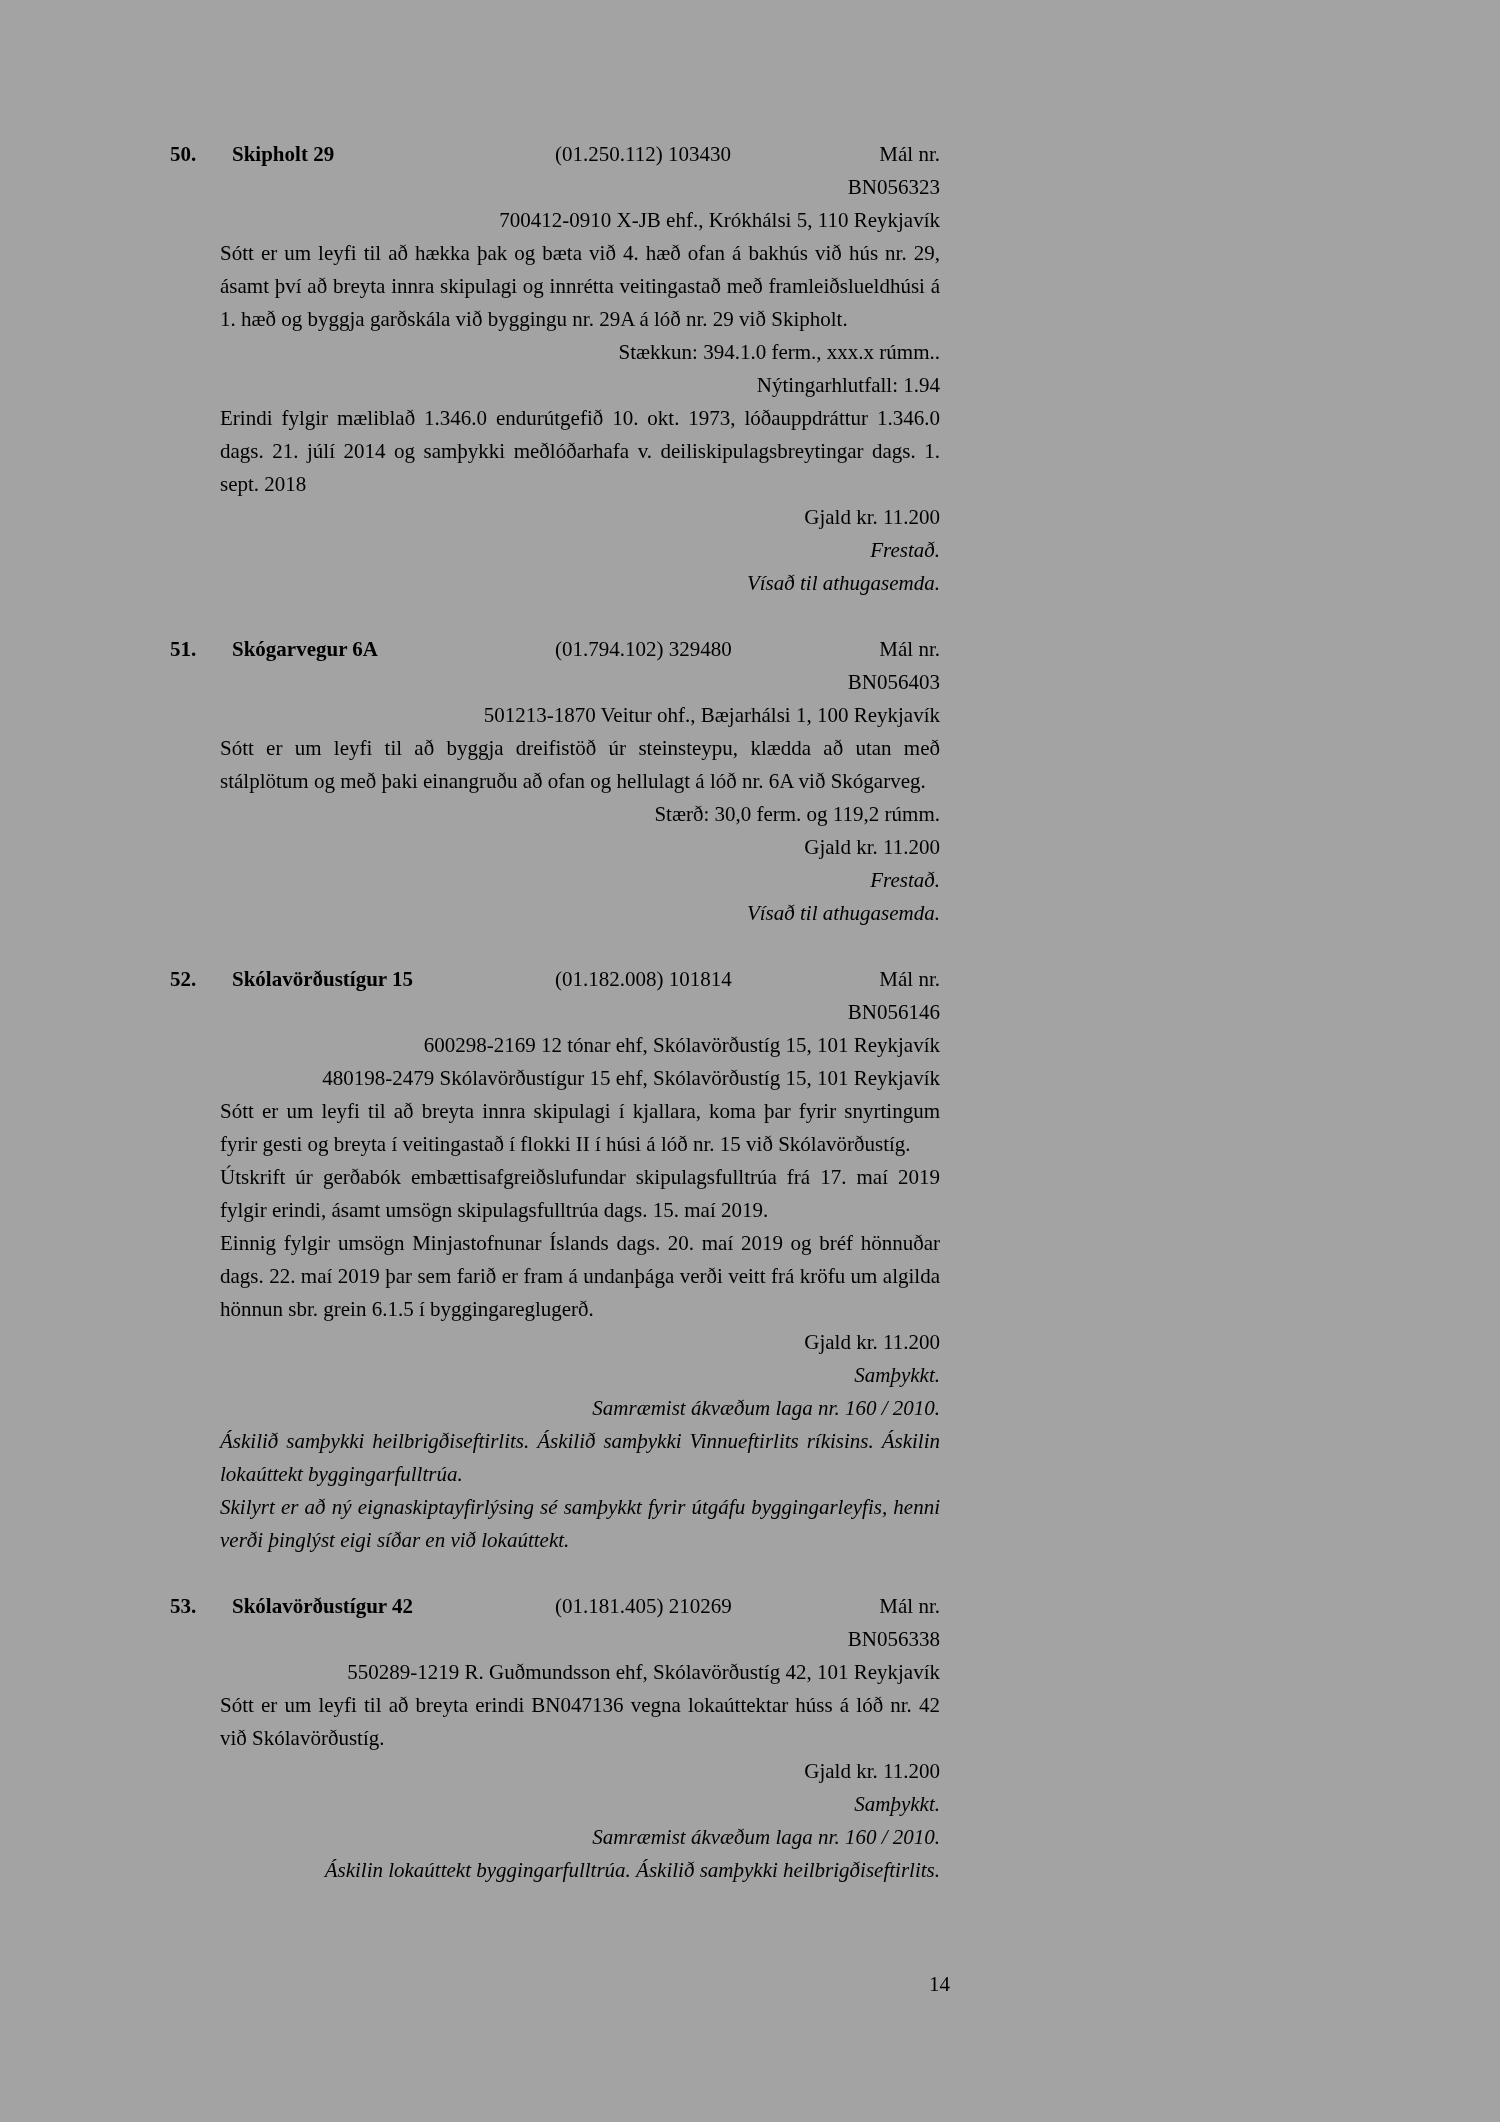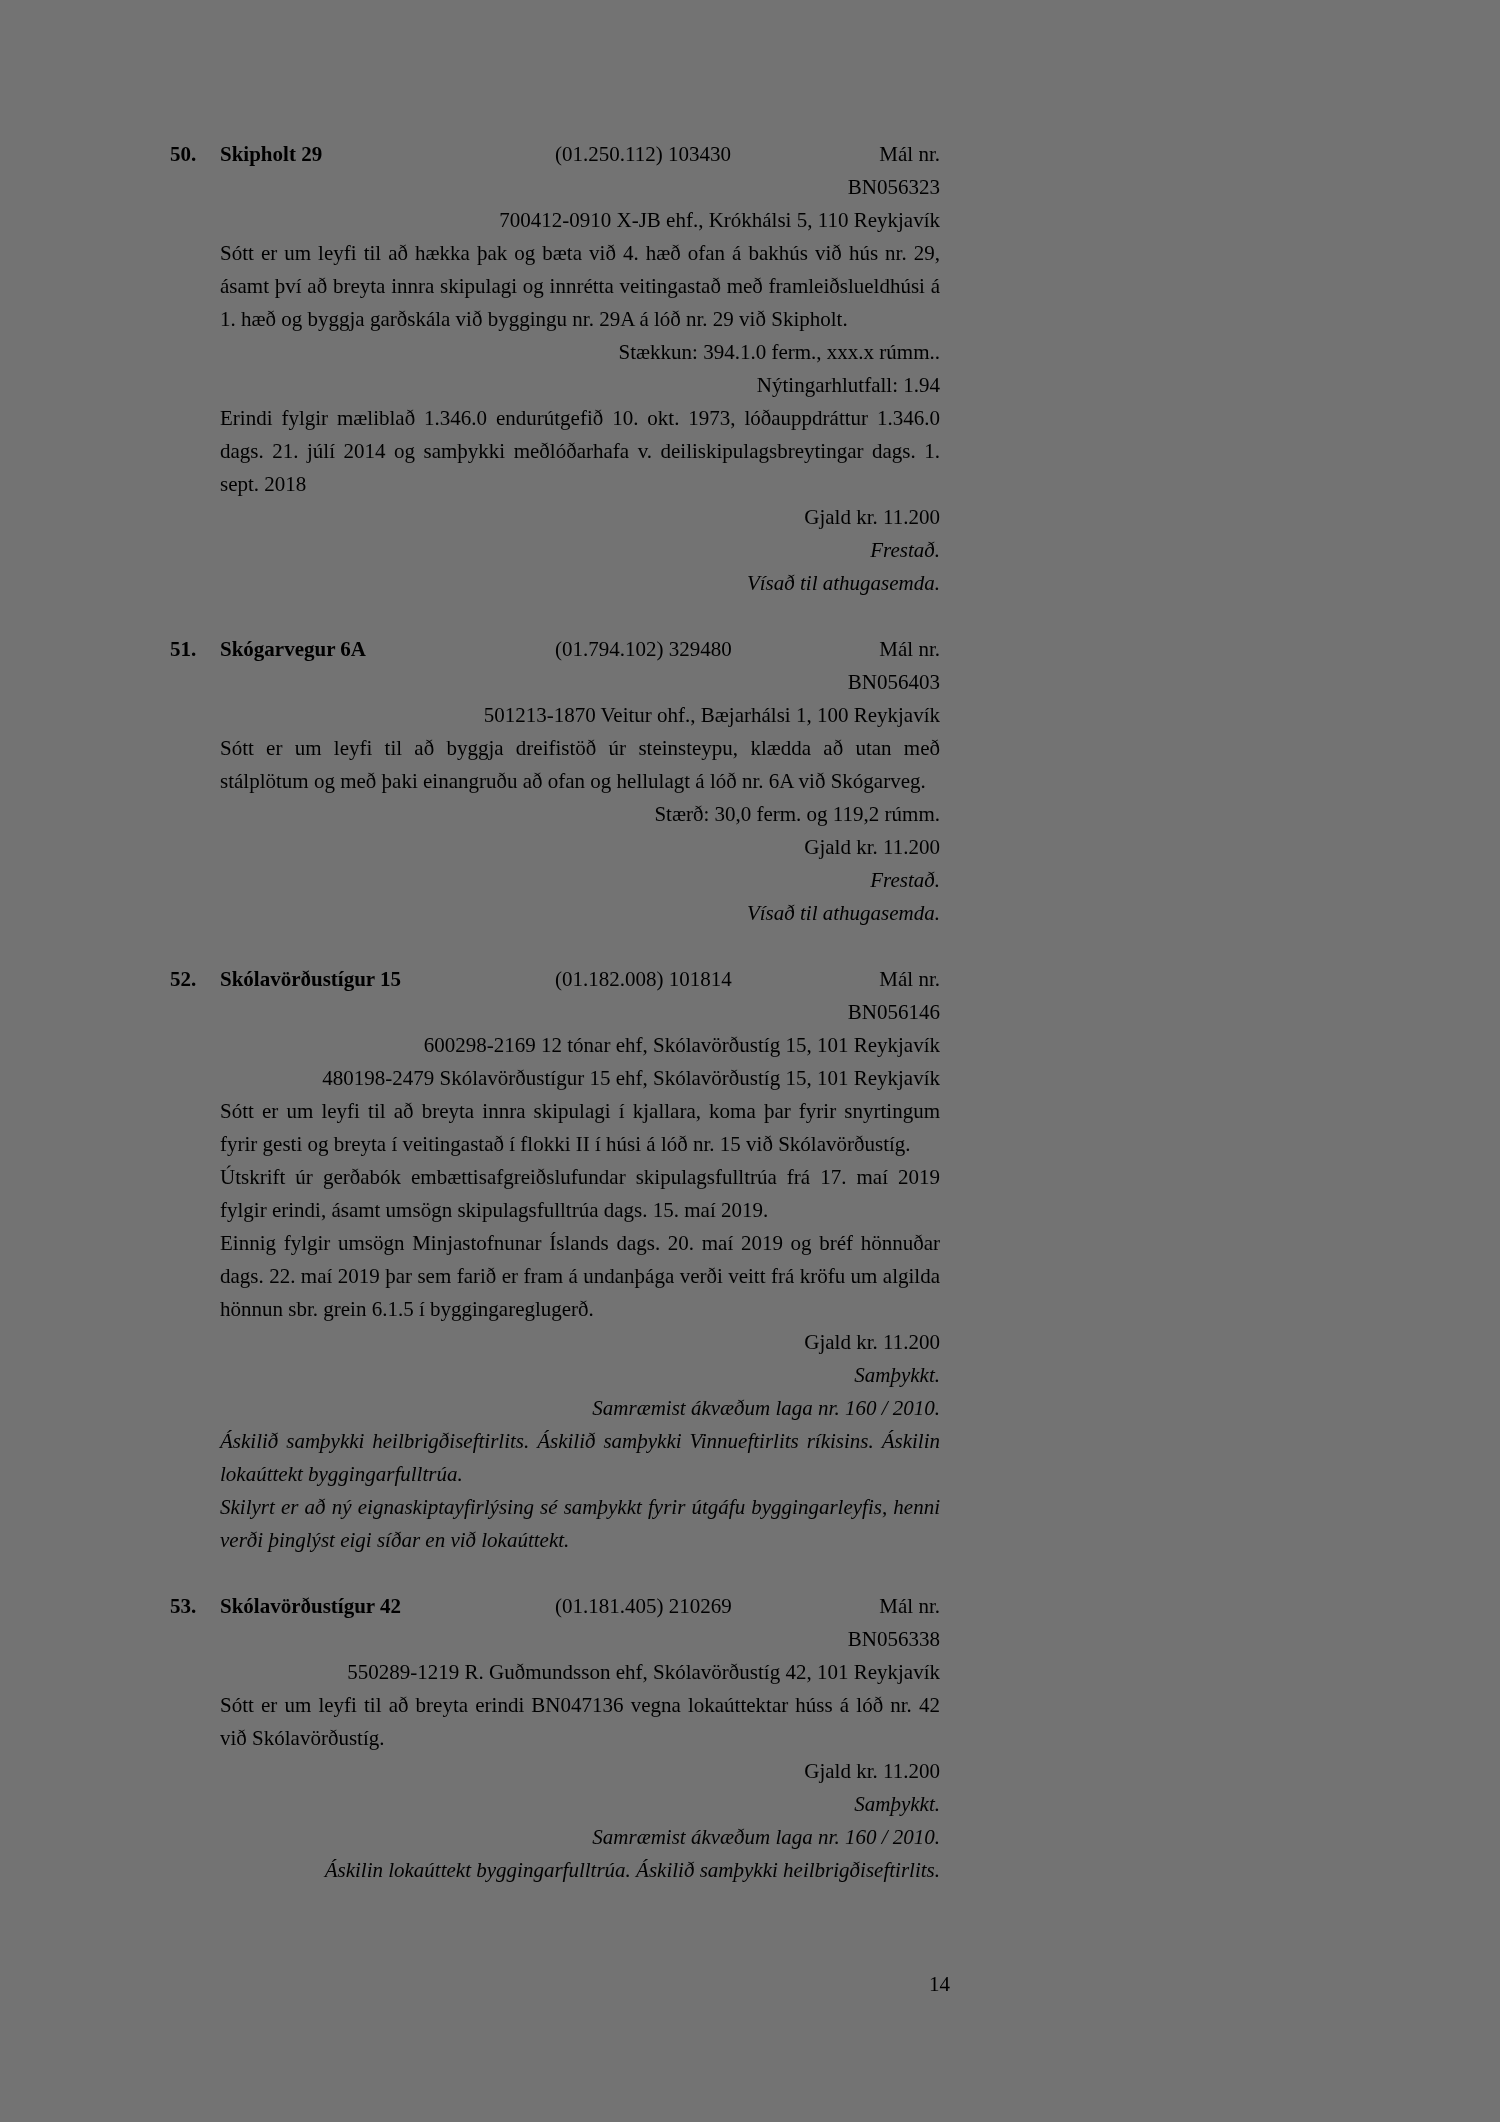--- a/index.html
+++ b/index.html
@@ -1,42 +1,42 @@
 <!DOCTYPE html>
 <html><head>
 <meta charset="utf-8">
 <style>
   * { margin: 0; padding: 0; box-sizing: border-box; }
   html, body { background: #ffffff; }
   .page {
     position: relative;
     width: 1500px;
     height: 2122px;
-    background: #737373;
+    background: #a3a3a3;
     font-family: "Liberation Serif", "DejaVu Serif", serif;
     font-size: 21px;
     line-height: 33px;
     color: #000000;
     overflow: hidden;
     padding-left: 45px;
   }
   .content {
     position: absolute;
     top: 138px;
     left: 170px;
     width: 770px;
   }
   .item { margin-bottom: 33px; }
   .item:nth-child(4) { margin-top: 32px; }
   .item-head {
     display: grid;
     grid-template-columns: 50px 335px 230px 1fr;
   }
   .item-head .num { font-weight: bold; }
-  .item-head .address { font-weight: bold; }
+  .item-head .address { font-weight: bold; margin-left: 12px; }
   .item-head .property_id { text-align: left; }
   .item-head .case_no { text-align: right; }
   .item-body { margin-left: 50px; width: 720px; }
   .line { text-align: right; }
   .line.justify { text-align: justify; }
   .line.italic { font-style: italic; }
   .line.italic-justify { font-style: italic; text-align: justify; }
   .page-number {
     position: absolute;
     top: 1968px;

